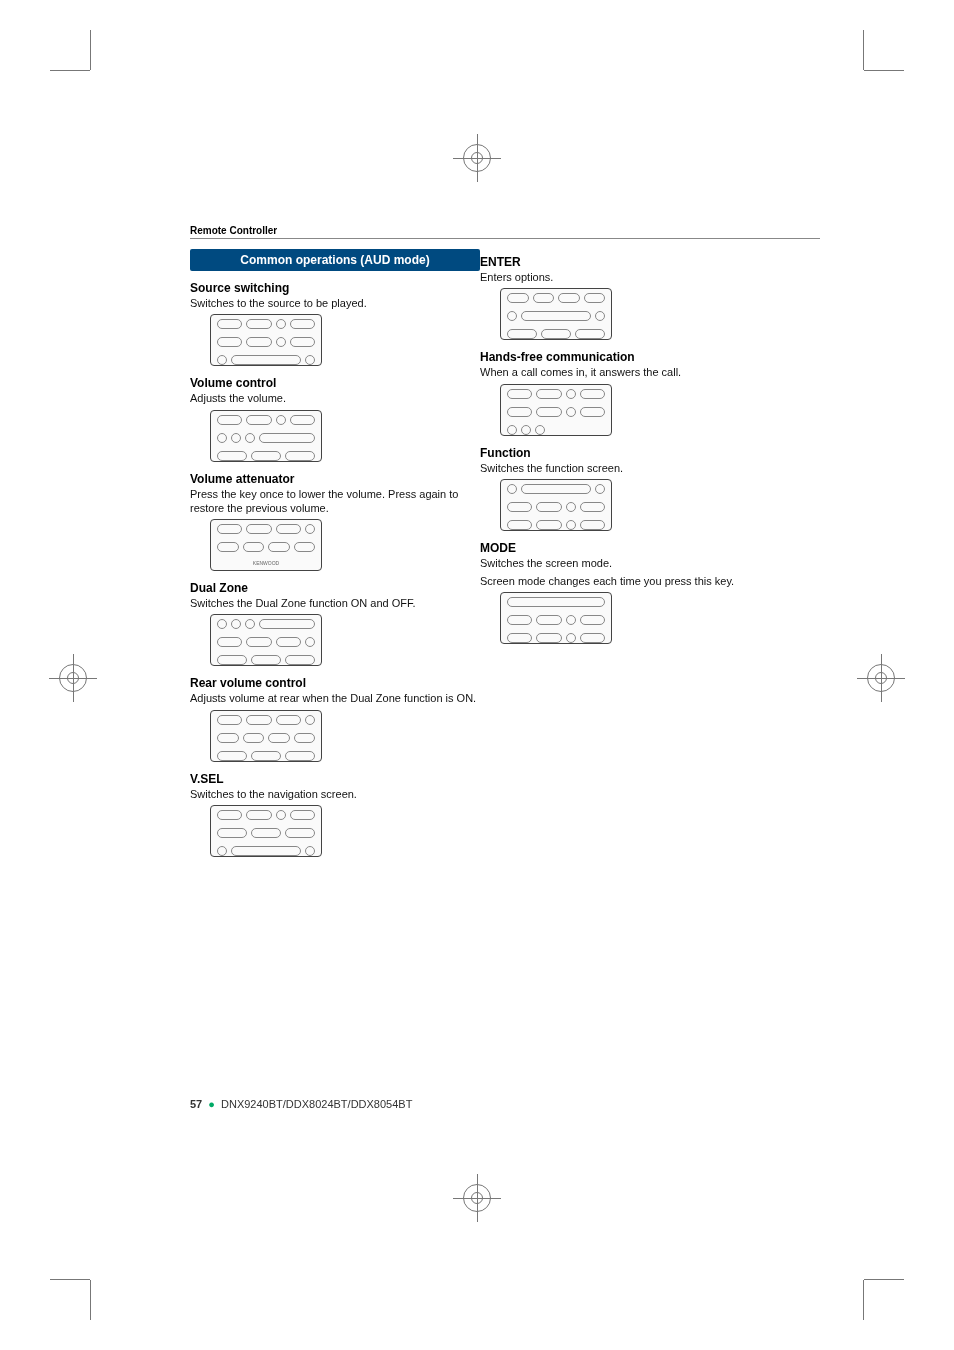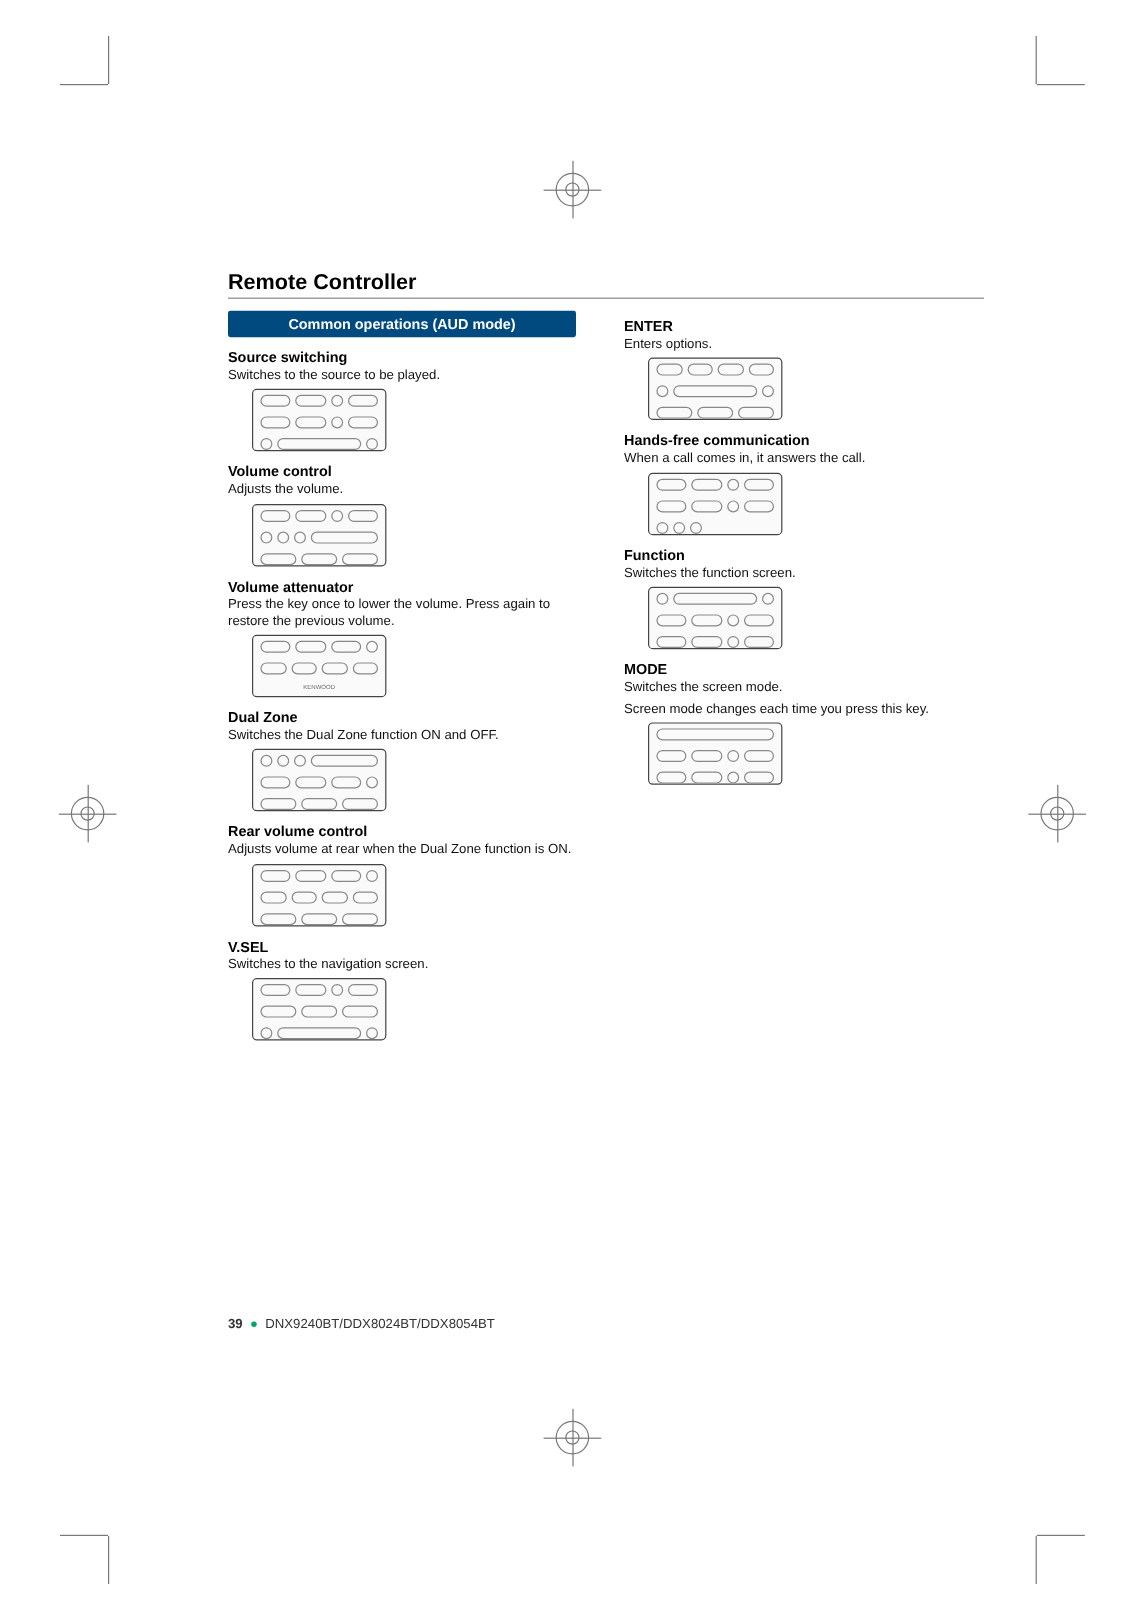--- a/index.html
+++ b/index.html
@@ -28,41 +28,40 @@
     position:absolute; left:50%; top:-6px; bottom:-6px; width:1px; background:#777;
   }
   .page {
     position: absolute;
     left: 190px;
     top: 225px;
     width: 630px;
   }
   .section-header {
     font-weight: bold;
-    font-size: 18px;
+    font-size: 10px;
     margin-bottom: 2px;
   }
   .rule {
     height: 1px;
     background: #888;
     margin-bottom: 10px;
   }
   .banner {
     background: #004a80;
     color: #fff;
     font-weight: bold;
     font-size: 12px;
     padding: 4px 8px;
     margin-bottom: 10px;
     border-radius: 2px;
     text-align: center;
   }
   .columns {
     display: flex;
-    gap: 40px;
   }
   .col {
     width: 290px;
   }
   .sub-title {
     font-weight: bold;
     font-size: 12px;
     margin-top: 6px;
   }
   .body-text {
@@ -392,16 +391,16 @@
               <div class="c"></div>
               <div class="b"></div>
             </div>
         </div>
       </div>
     </div>
   </div>
 </div>
 
 <div class="footer">
-  <span class="pg">39</span>
+  <span class="pg">57</span>
   <span class="bullet">●</span>
   <span>DNX9240BT/DDX8024BT/DDX8054BT</span>
 </div>
 
 </body></html>

